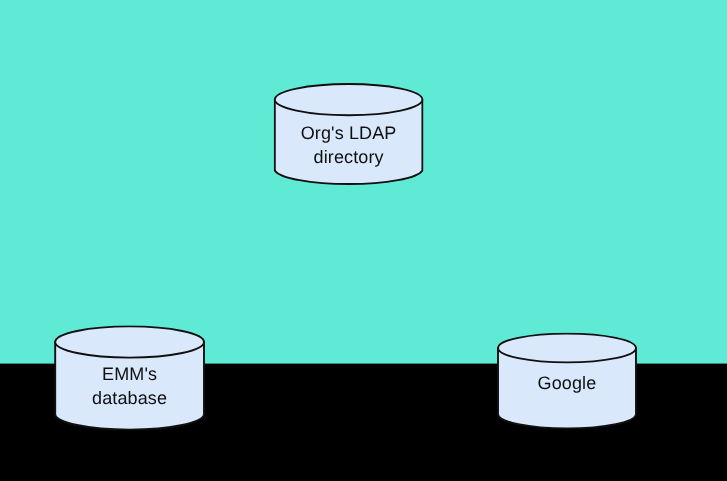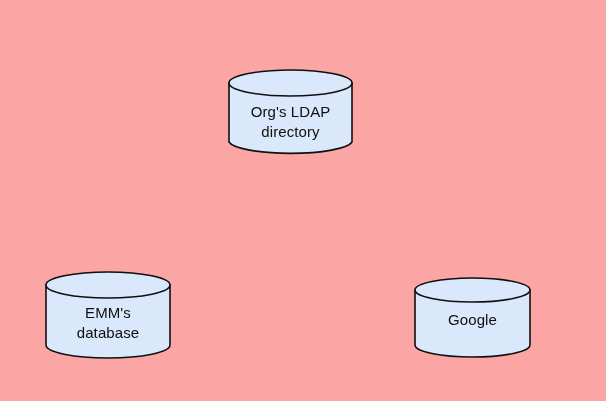--- a/index.html
+++ b/index.html
@@ -10,22 +10,22 @@
   body {
     width: 606px;
     height: 401px;
     background: #000000;
     font-family: "Liberation Sans", sans-serif;
     overflow: hidden;
   }
   #canvas {
     position: relative;
     width: 606px;
-    height: 401px;
-    background: #fca5a5;
+    height: 303px;
+    background: #5eead4;
   }
   .cylinder {
     position: absolute;
   }
   .cylinder svg {
     position: absolute;
     left: 0;
     top: 0;
     display: block;
   }

